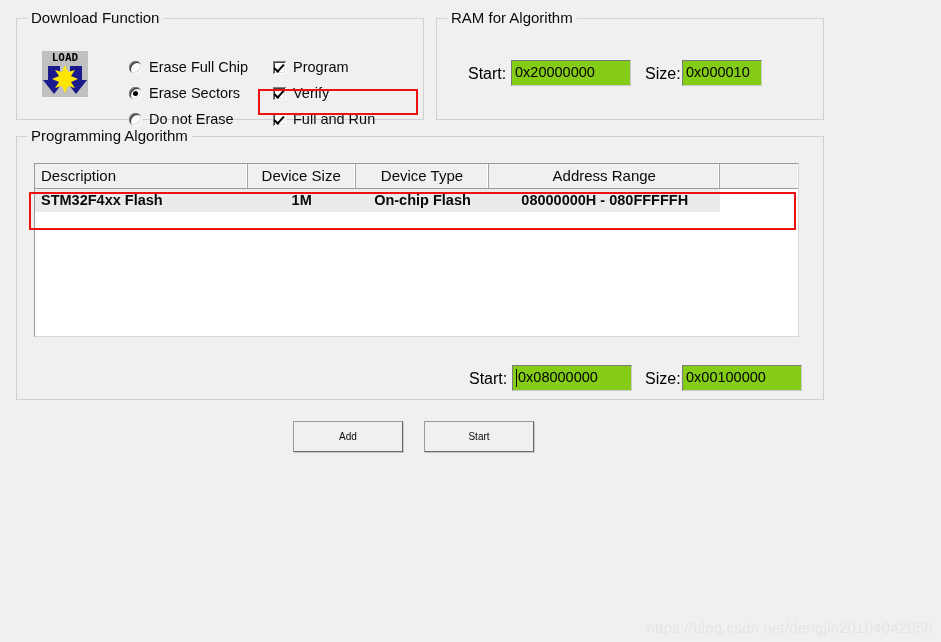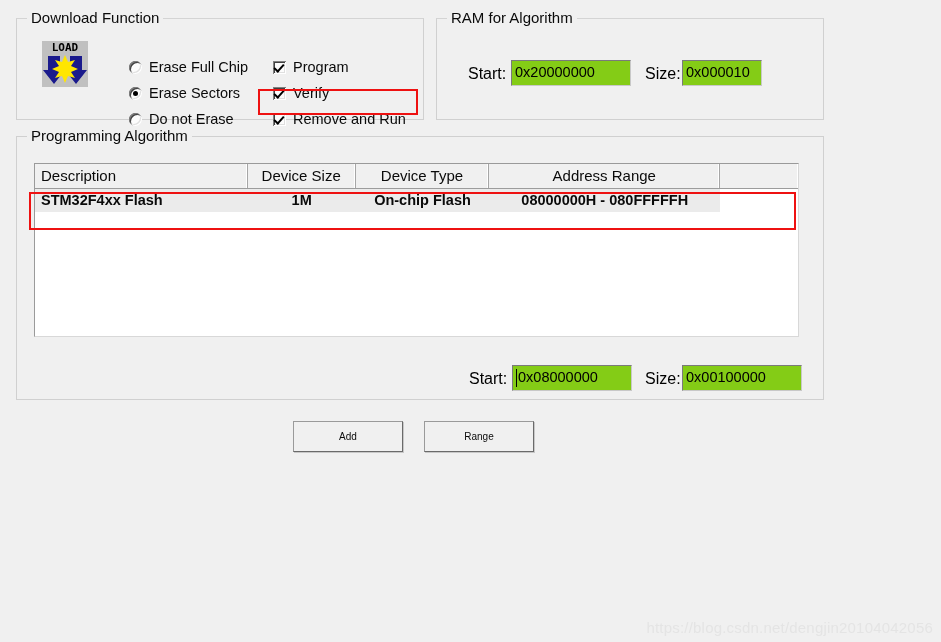--- a/index.html
+++ b/index.html
@@ -42,21 +42,21 @@
   #download-function {
     left: 14px;
     top: 18px;
     width: 408px;
     height: 102px;
   }
 
   .load-icon {
     position: absolute;
     left: 25px;
-    top: 22px;
+    top: 32px;
     width: 46px;
     height: 46px;
     background: #c0c0c0;
     box-sizing: border-box;
   }
   .load-icon .load-text {
     position: absolute;
     top: 1px;
     left: 0;
     width: 100%;
@@ -313,21 +313,21 @@
   <div class="opt-row" style="left:256px; top:40px;">
     <span class="checkbox checked"></span>
     <span class="opt-label">Program</span>
   </div>
   <div class="opt-row" style="left:256px; top:66px;">
     <span class="checkbox checked"></span>
     <span class="opt-label">Verify</span>
   </div>
   <div class="opt-row" style="left:256px; top:92px;">
     <span class="checkbox checked"></span>
-    <span class="opt-label">Remove and Run</span>
+    <span class="opt-label">Full and Run</span>
   </div>
 </fieldset>
 
 <div class="annot" style="left:258px; top:89px; width:160px; height:26px;"></div>
 
 <fieldset class="groupbox" id="ram-for-algorithm">
   <div class="gb-label">RAM for Algorithm</div>
 
   <div class="field-label" style="left:31px; top:46px;">Start:</div>
   <div class="textbox" style="left:74px; top:41px; width:120px; height:26px;" placeholder="0x00000000">0x20000000</div>
@@ -362,15 +362,15 @@
     <span class="tb-val">0x08000000</span>
   </div>
 
   <div class="field-label" style="left:628px; top:233px;">Size:</div>
   <div class="textbox" style="left:665px; top:228px; width:120px; height:26px;" placeholder="0x00000000">0x00100000</div>
 </fieldset>
 
 <div class="annot" style="left:29px; top:192px; width:767px; height:38px;"></div>
 
 <div class="btn" style="left:293px; top:421px; width:110px; height:31px;">Add</div>
-<div class="btn" style="left:424px; top:421px; width:110px; height:31px;">Range</div>
+<div class="btn" style="left:424px; top:421px; width:110px; height:31px;">Start</div>
 
 <div id="watermark">https://blog.csdn.net/dengjin20104042056</div>
 
 </body></html>

